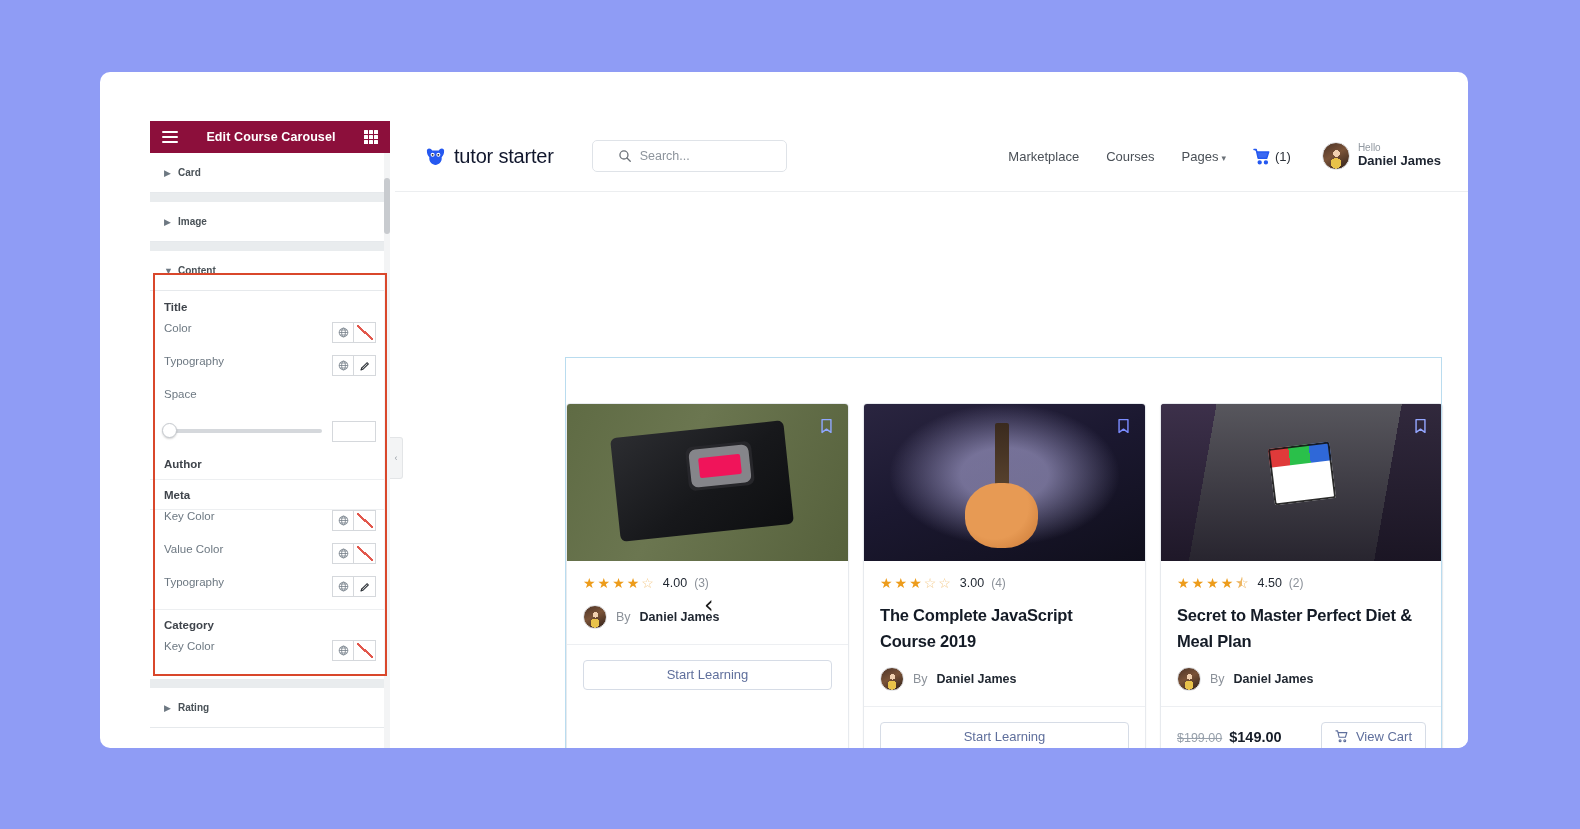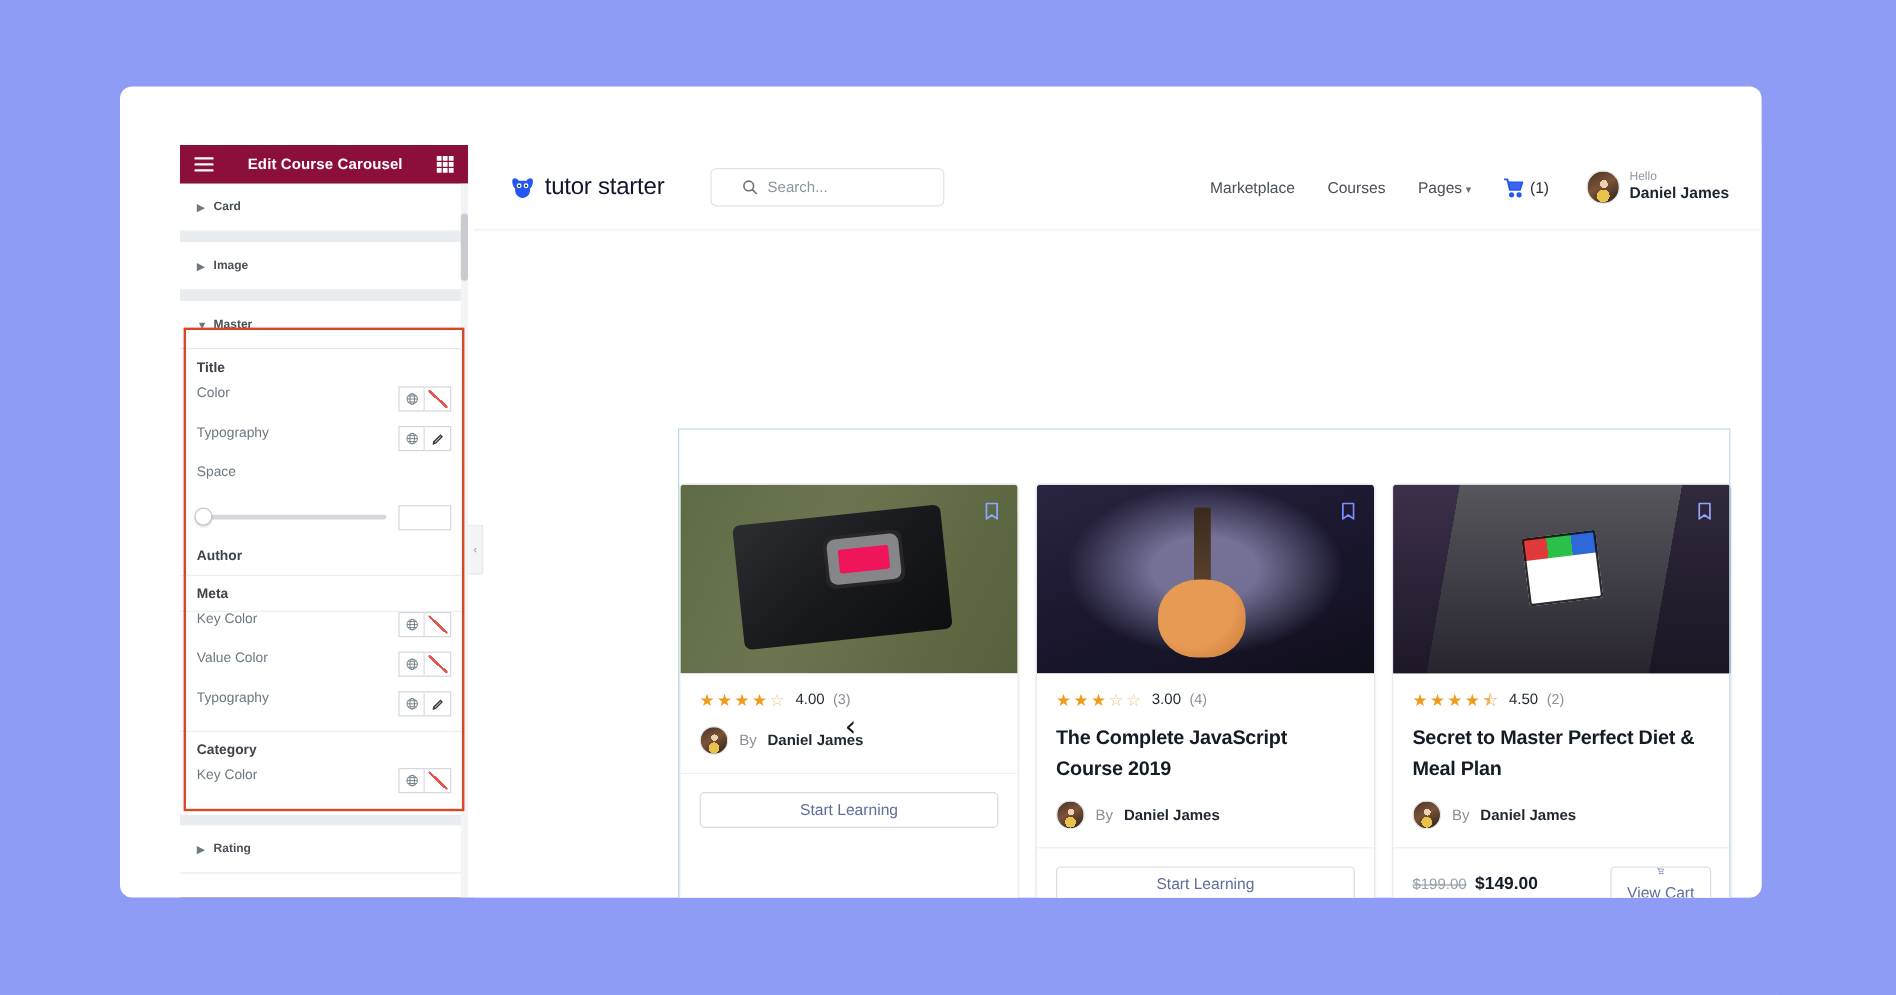--- a/index.html
+++ b/index.html
@@ -305,21 +305,20 @@
   .price { display: flex; align-items: baseline; gap: 7px; }
   .price .old { font-size: 12.5px; color: #97a0ab; text-decoration: line-through; }
   .price .new { font-size: 14.5px; color: #161d28; font-weight: bold; }
   .btn-cart {
     height: 30px; padding: 0 13px;
     border: 1px solid #d6dce6; border-radius: 4px;
     background: #fff; color: #5f6f9c;
     font-size: 13px; font-family: inherit;
     display: flex; align-items: center; gap: 7px;
     cursor: pointer;
-    flex-direction: column;
   }
 
   .arrow {
     position: absolute; top: 236px;
     font-size: 24px; color: #1a1a1a; cursor: pointer;
     font-family: "DejaVu Sans", sans-serif;
     line-height: 1;
   }
   .arrow.left { left: 139px; }
 </style>
@@ -359,21 +358,21 @@
       <div class="section-gap"></div>
 
       <div class="section-head">
         <span class="caret">▶</span>
         <span class="label">Image</span>
       </div>
       <div class="section-gap"></div>
 
       <div class="section-head">
         <span class="caret">▼</span>
-        <span class="label">Master</span>
+        <span class="label">Content</span>
       </div>
 
       <div class="group-row no-border">
         <span class="ctrl-label group">Title</span>
       </div>
 
       <div class="ctrl-row">
         <span class="ctrl-label">Color</span>
         <span class="ctrl-buttons">
           <span class="cbtn">

